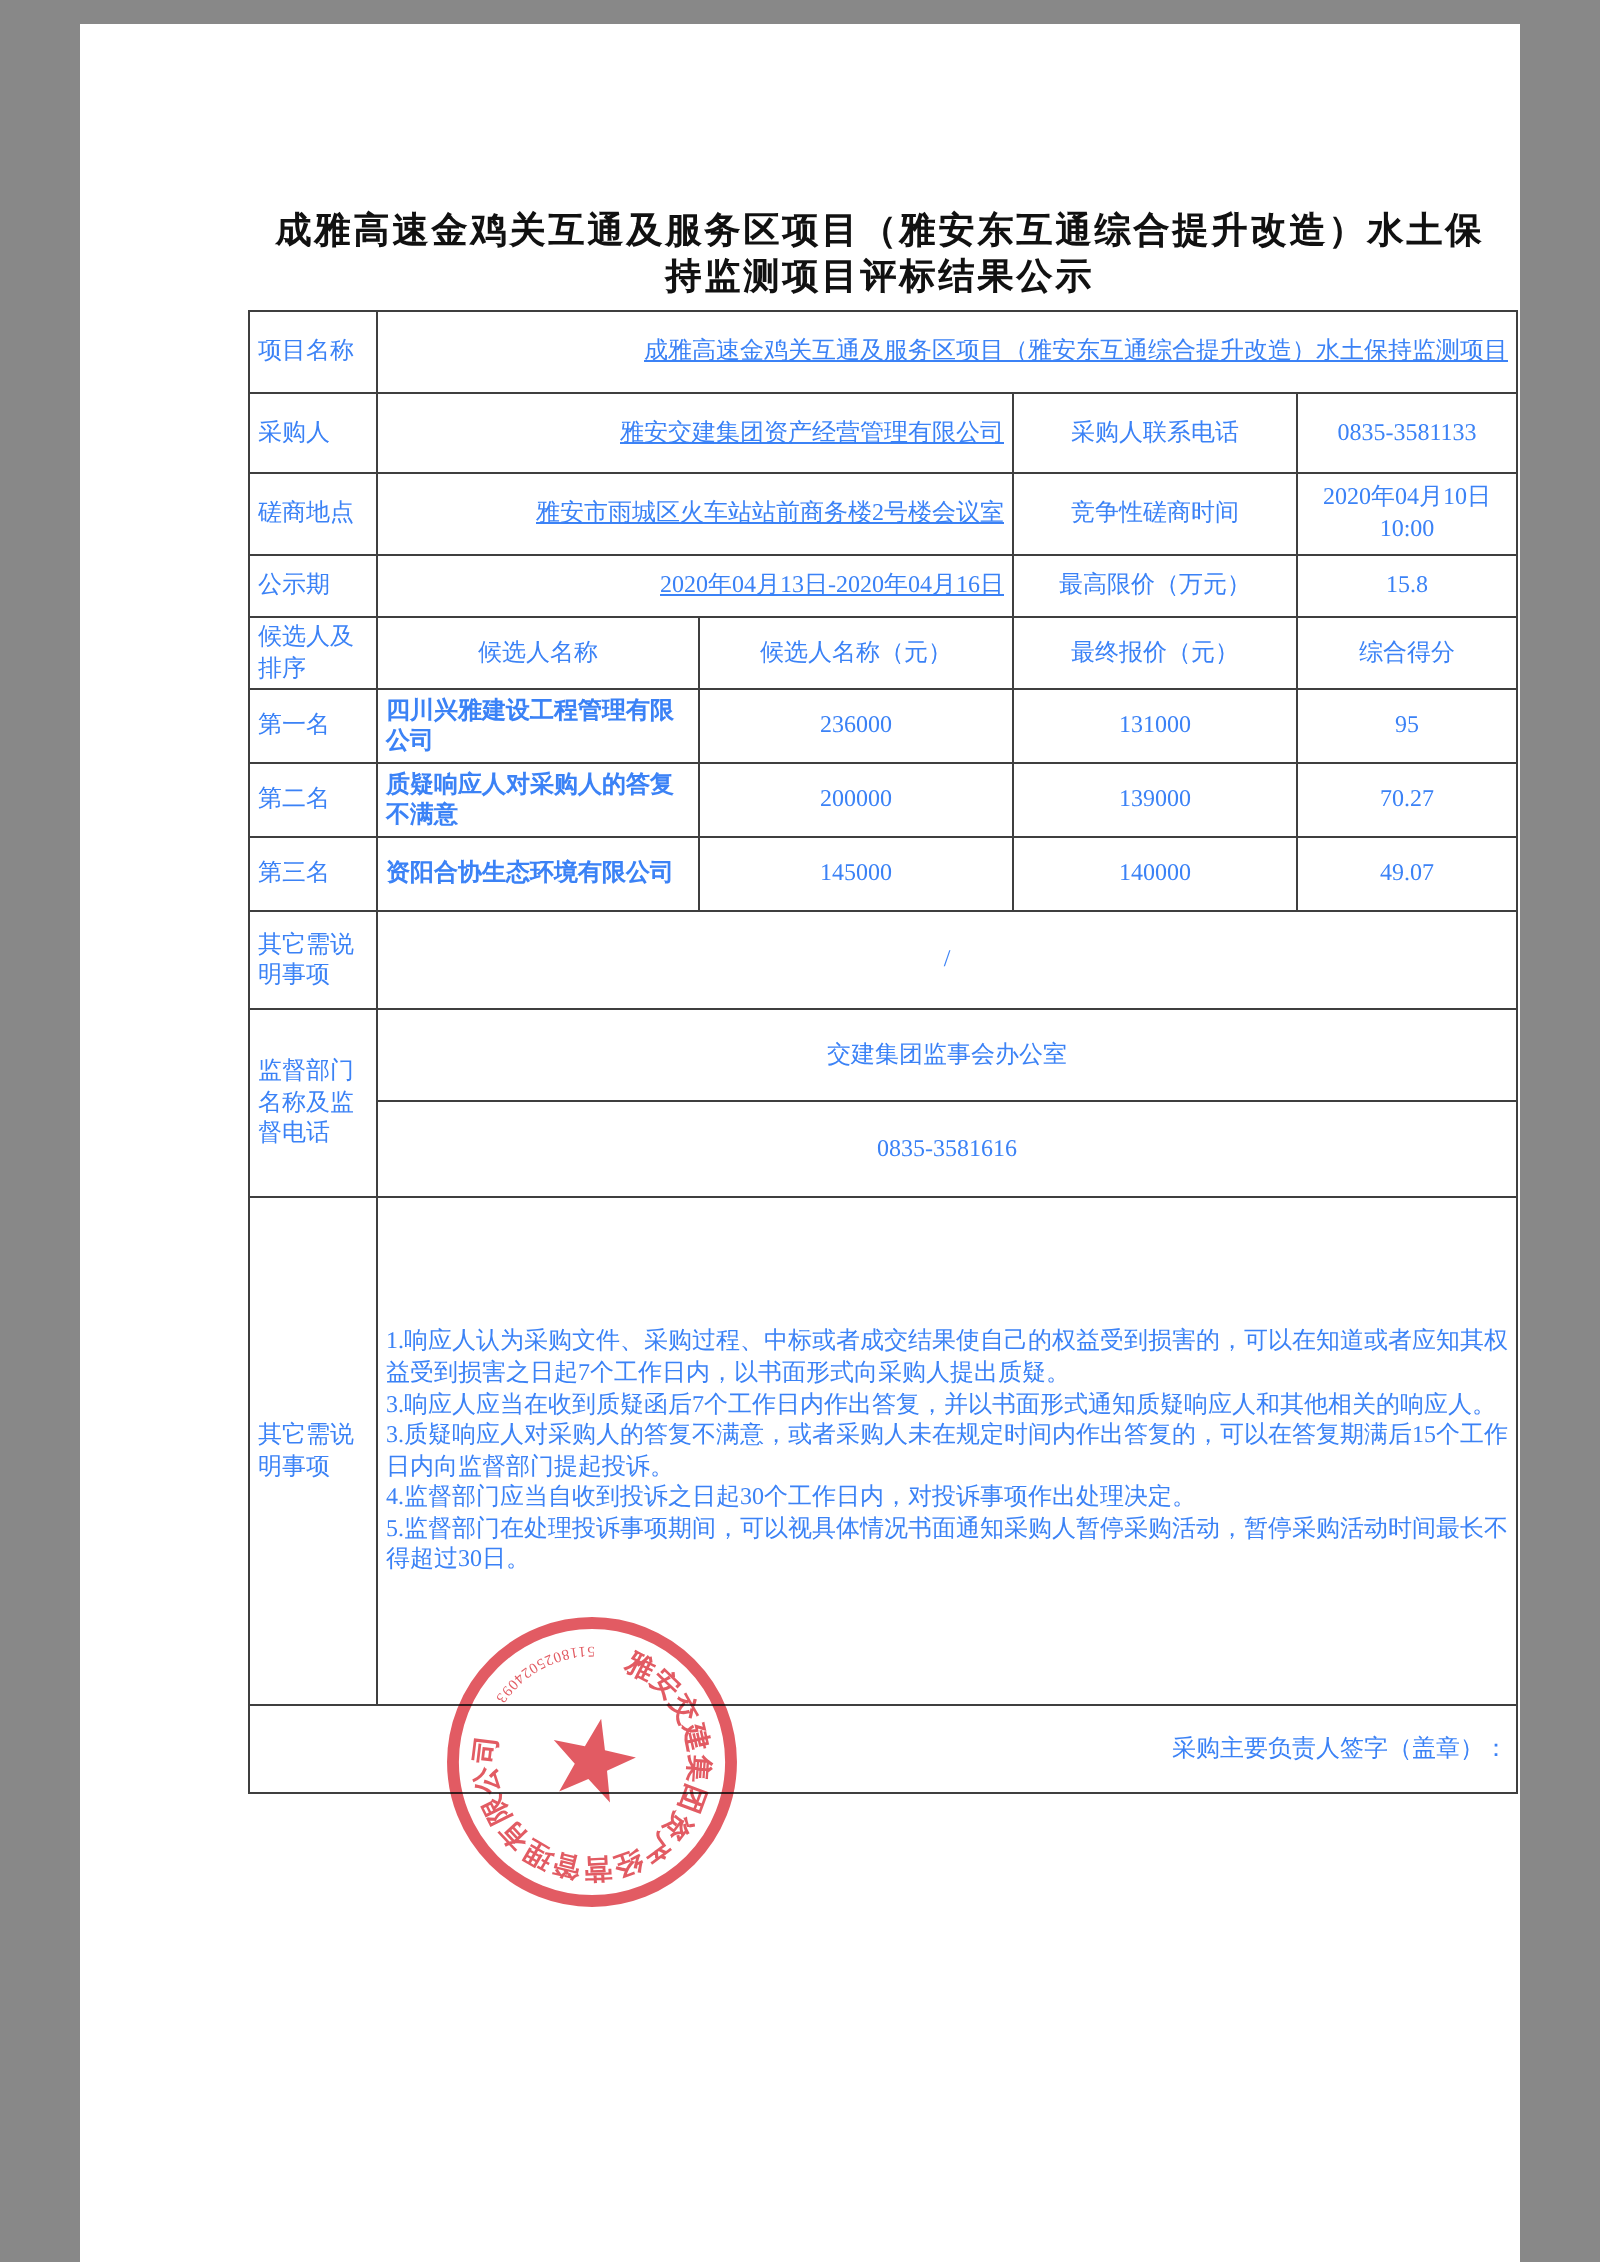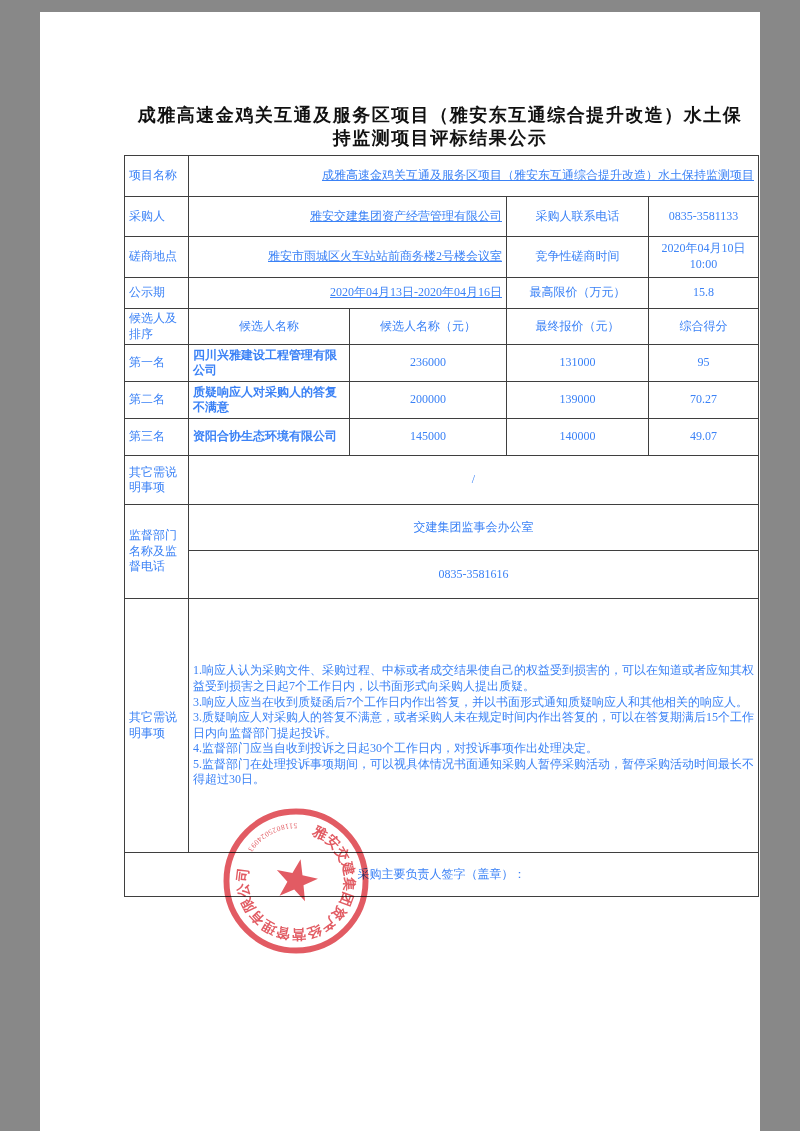--- a/index.html
+++ b/index.html
@@ -34,21 +34,21 @@
   td.lbl   { text-align:left; }
   td.lblc  { padding:2px 3px; }
   td.vleft { text-align:right; padding-left:6px;text-decoration:underline; }
   td.vcent { text-align:center; }
   td.name-cell { text-align:left; padding:2px 22px 2px 5px;font-weight:bold; }
   td.notice-cell {
     text-align:justify; padding:6px 8px 6px 7px;
     line-height:18px; vertical-align:middle;
   }
   td.notice-cell p { margin:0; }
-  td.sign-cell { text-align:center; padding-left:3px; }
+  td.sign-cell { text-align:right; padding-left:3px; }
   .seal {
     position:absolute; left:177px; top:790px;
     width:158px; height:158px;
     opacity:0.86;
     mix-blend-mode:multiply;
     pointer-events:none;
   }
   .seal svg { width:100%; height:100%; }
 </style>
 </head>

